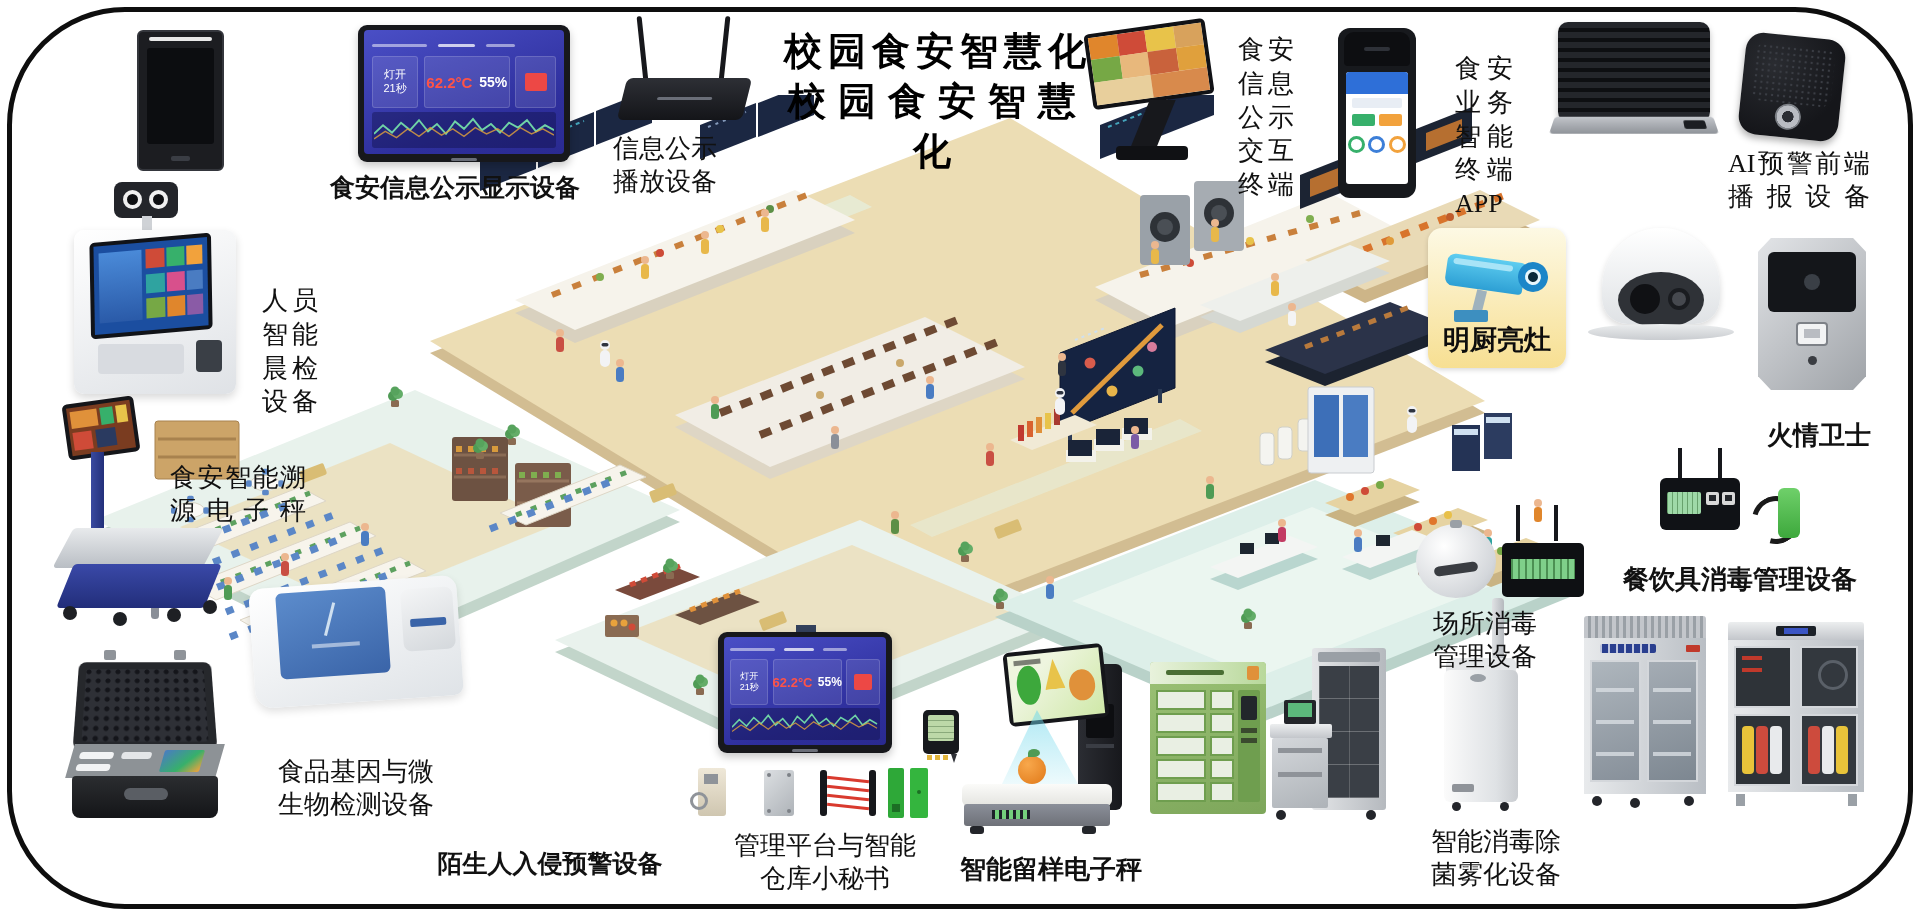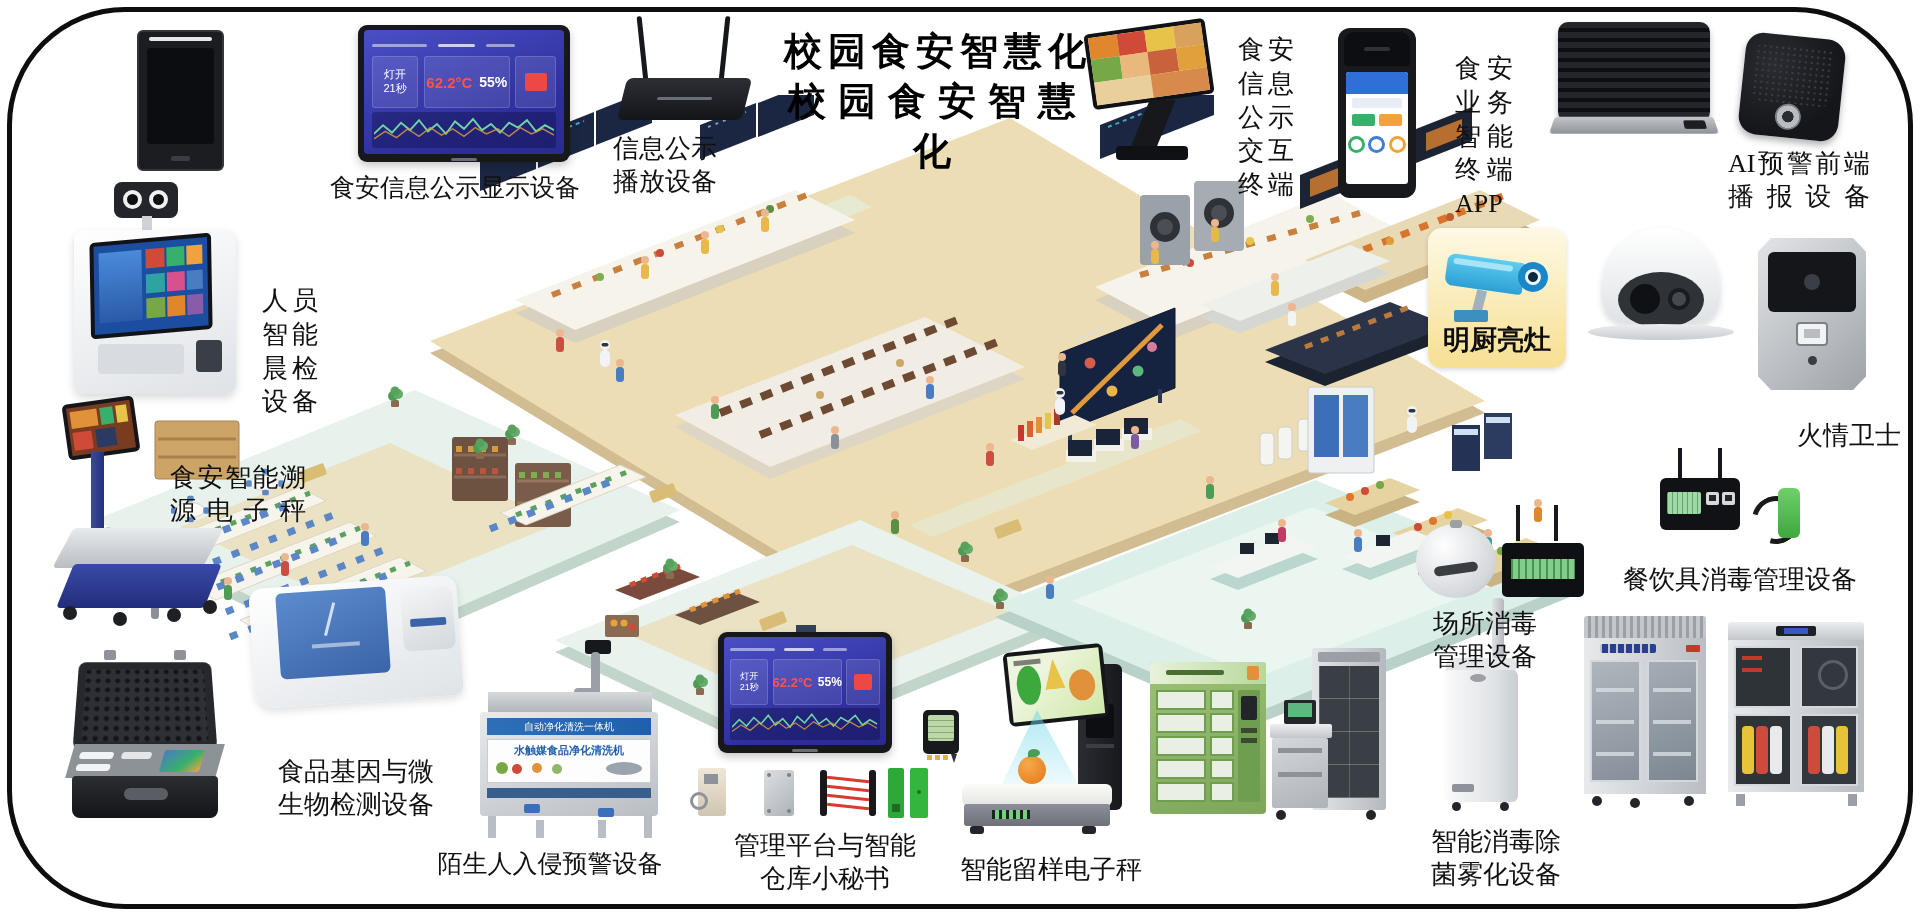--- a/index.html
+++ b/index.html
@@ -1,20 +1,20 @@
 <!DOCTYPE html>
 <html><head>
 <meta charset="utf-8">
 <style>
   html,body{margin:0;padding:0;background:#fff;}
   #canvas{position:relative;width:1920px;height:916px;background:#ffffff;overflow:hidden;
           font-family:"Liberation Serif","DejaVu Serif",serif;color:#141414;}
   .frame{position:absolute;inset:7px;border:5px solid #0e0e0e;border-radius:118px;z-index:15;pointer-events:none;}
   .lbl{position:absolute;z-index:12;font-size:26px;line-height:1.26;color:#111;text-align:center;}
-  .lbl.nw{white-space:nowrap;}
+  .lbl.nw{white-space:nowrap;font-weight:bold;}
   .lbl.just{text-align:justify;text-align-last:justify;}
   .lbl.vert{text-align:justify;text-align-last:justify;line-height:1.3;}
   .title{position:absolute;z-index:12;font-family:"Liberation Sans","DejaVu Sans",sans-serif;
          font-weight:800;font-size:38px;line-height:1.32;letter-spacing:6px;text-align:center;color:#000;}
   .dev{position:absolute;z-index:5;}
   
   .monitor{position:absolute;z-index:5;background:#17181c;border-radius:9px;padding:5px 6px 8px 6px;box-shadow:0 4px 8px rgba(0,0,0,.22);}
   .dash{position:relative;width:100%;height:100%;border-radius:4px;background:linear-gradient(160deg,#4a4fc6,#2e2f9d 70%,#2a2a90);
         overflow:hidden;display:flex;flex-direction:column;padding:4% 4% 3% 4%;box-sizing:border-box;}
   .d-head{height:13%;display:flex;gap:6%;align-items:center;}
@@ -428,21 +428,21 @@
 
   <div class="dev" style="left:1758px;top:238px;width:108px;height:152px;background:linear-gradient(135deg,#e2e4e7,#9fa3a8);clip-path:polygon(12% 0,88% 0,100% 9%,100% 91%,88% 100%,12% 100%,0 91%,0 9%);">
     <div class="abs" style="left:10px;top:14px;width:88px;height:60px;background:#14161a;border-radius:6px;">
       <div class="abs" style="left:36px;top:22px;width:16px;height:16px;border-radius:50%;background:#3a3f46;"></div>
     </div>
     <div class="abs" style="left:38px;top:84px;width:32px;height:24px;background:#f2f3f4;border-radius:4px;border:2px solid #7d8187;box-sizing:border-box;">
       <div class="abs" style="left:6px;top:5px;width:16px;height:9px;background:#b9bcc2;"></div>
     </div>
     <div class="abs" style="left:50px;top:118px;width:9px;height:9px;border-radius:50%;background:#3a3d42;"></div>
   </div>
-  <div class="lbl nw" style="left:1760px;top:420px;width:118px;margin-left:30px;">火情卫士</div>
+  <div class="lbl nw" style="left:1760px;top:420px;width:118px;">火情卫士</div>
 
   <div class="dev" style="left:1660px;top:448px;width:160px;height:100px;">
     <div class="abs" style="left:18px;top:0;width:4px;height:30px;background:#16181c;"></div>
     <div class="abs" style="left:58px;top:0;width:4px;height:30px;background:#16181c;"></div>
     <div class="abs" style="left:0;top:30px;width:80px;height:52px;background:#101216;border-radius:6px;">
       <div class="abs" style="left:7px;top:14px;width:34px;height:22px;background:#9fd9a8;border-radius:2px;background-image:linear-gradient(90deg,rgba(0,60,0,.35) 1px,transparent 1px);background-size:5px 100%;"></div>
       <div class="abs" style="left:46px;top:14px;width:13px;height:13px;background:#d8d8d8;border-radius:2px;">
           <i class="abs" style="left:3px;top:3px;width:7px;height:6px;background:#23262b;"></i>
         </div>
       <div class="abs" style="left:62px;top:14px;width:13px;height:13px;background:#d8d8d8;border-radius:2px;">
@@ -522,44 +522,20 @@
     <div class="abs" style="left:26px;top:16px;width:110px;height:86px;background:linear-gradient(160deg,#5c8ccc,#3a64a8);border-radius:6px;transform:rotate(-4deg);">
       <i class="abs" style="left:46%;top:14%;width:3px;height:40%;background:#cfe0f0;transform:rotate(18deg);"></i>
       <i class="abs" style="left:30%;top:62%;width:44%;height:4px;background:rgba(255,255,255,.5);"></i>
     </div>
     <div class="abs" style="left:150px;top:14px;width:52px;height:62px;background:linear-gradient(160deg,#f4f5f6,#d4d8dc);border-radius:8px;transform:rotate(-4deg);">
       <i class="abs" style="left:8px;top:30px;width:36px;height:8px;background:#3a64a8;border-radius:2px;"></i>
     </div>
   </div>
   <div class="lbl" style="left:276px;top:756px;width:160px;">食品基因与微生物检测设备</div>
 
-  <div class="dev" style="left:478px;top:636px;width:182px;height:202px;">
-    <div class="abs" style="left:107px;top:4px;width:26px;height:14px;background:#17181c;border-radius:3px;"></div>
-    <div class="abs" style="left:113px;top:16px;width:9px;height:44px;background:#9aa0a6;border-radius:4px;"></div>
-    <div class="abs" style="left:96px;top:52px;width:26px;height:9px;background:#9aa0a6;border-radius:4px;"></div>
-    <div class="abs" style="left:10px;top:56px;width:164px;height:22px;background:linear-gradient(180deg,#d6d9dc,#aeb3b8);"></div>
-    <div class="abs" style="left:2px;top:76px;width:178px;height:104px;background:linear-gradient(160deg,#e8eaec,#b9bec4);border-radius:4px;">
-      <div class="abs" style="left:7px;top:6px;width:164px;height:17px;background:linear-gradient(90deg,#2f6fb8,#1f5fae);color:#fff;font-size:10px;line-height:17px;text-align:center;font-family:'Liberation Sans','DejaVu Sans',sans-serif;overflow:hidden;white-space:nowrap;">自动净化清洗一体机</div>
-      <div class="abs" style="left:7px;top:27px;width:164px;height:44px;background:#fdfdfd;border:1px solid #c9ccd0;box-sizing:border-box;overflow:hidden;">
-        <div style="color:#1f5fae;font-weight:bold;font-size:11px;text-align:center;margin-top:3px;font-family:'Liberation Sans','DejaVu Sans',sans-serif;white-space:nowrap;">水触媒食品净化清洗机</div>
-        <i class="abs" style="left:8px;top:22px;width:12px;height:12px;border-radius:50%;background:#76a845;"></i>
-        <i class="abs" style="left:24px;top:24px;width:10px;height:10px;border-radius:50%;background:#cf4b38;"></i>
-        <i class="abs" style="left:44px;top:23px;width:10px;height:10px;border-radius:50%;background:#e0913a;"></i>
-        <i class="abs" style="left:64px;top:24px;width:10px;height:10px;border-radius:50%;background:#8fb86a;"></i>
-        <i class="abs" style="left:118px;top:22px;width:36px;height:13px;border-radius:50%;background:#9aa4ad;"></i>
-      </div>
-      <div class="abs" style="left:7px;top:76px;width:164px;height:10px;background:#3a5e8c;"></div>
-      <i class="abs" style="left:44px;top:92px;width:16px;height:9px;background:#3d6fb8;border-radius:2px;"></i>
-      <i class="abs" style="left:118px;top:96px;width:16px;height:9px;background:#3d6fb8;border-radius:2px;"></i>
-    </div>
-    <div class="abs" style="left:10px;top:180px;width:8px;height:22px;background:#b9bec4;"></div>
-    <div class="abs" style="left:58px;top:184px;width:8px;height:18px;background:#b9bec4;"></div>
-    <div class="abs" style="left:120px;top:184px;width:8px;height:18px;background:#b9bec4;"></div>
-    <div class="abs" style="left:166px;top:180px;width:8px;height:22px;background:#b9bec4;"></div>
-  </div>
   <div class="lbl nw" style="left:424px;top:848px;width:252px;font-size:25px;">陌生人入侵预警设备</div>
 
   <div class="monitor small" style="left:718px;top:632px;width:162px;height:108px;">
     <div class="dash">
       <div class="d-head">
           <i></i>
           <i></i>
           <i></i>
         </div>
       <div class="d-cards">

